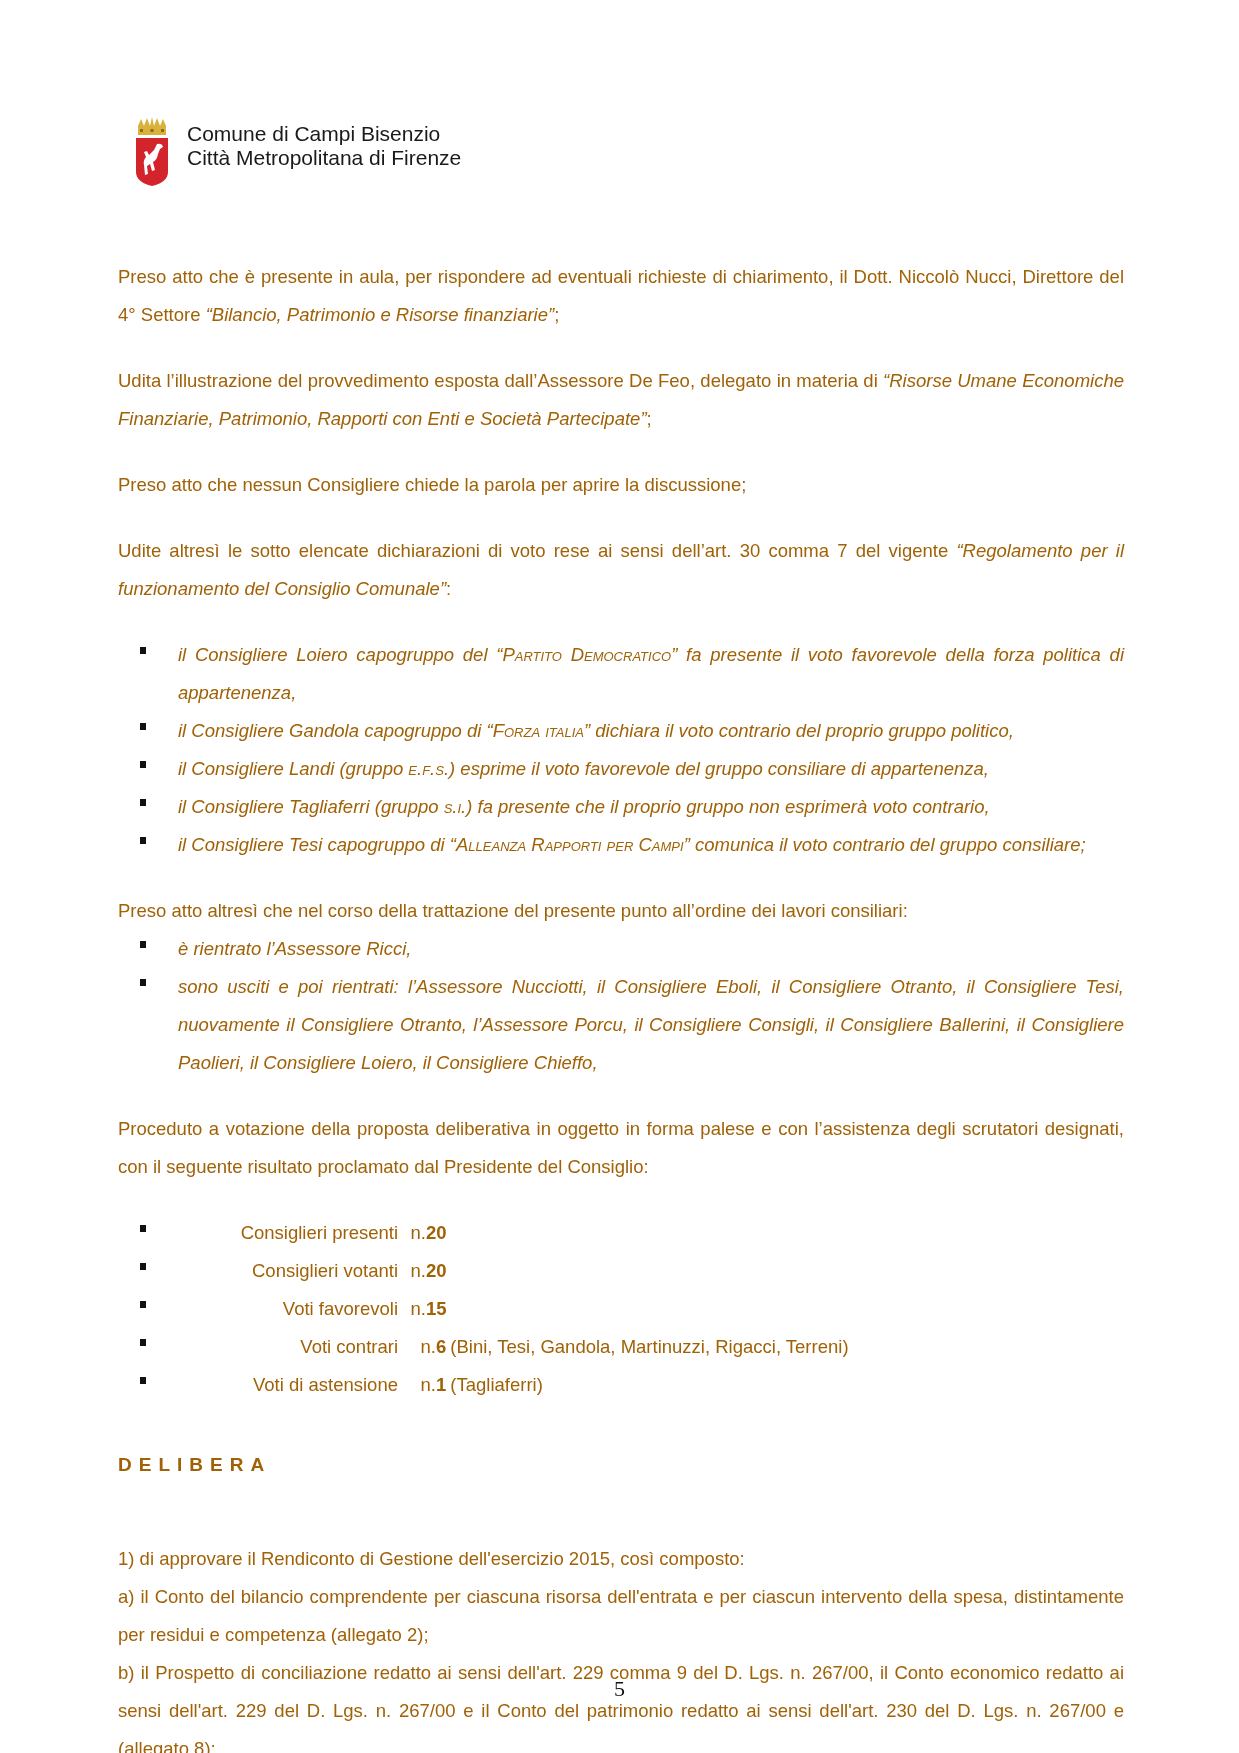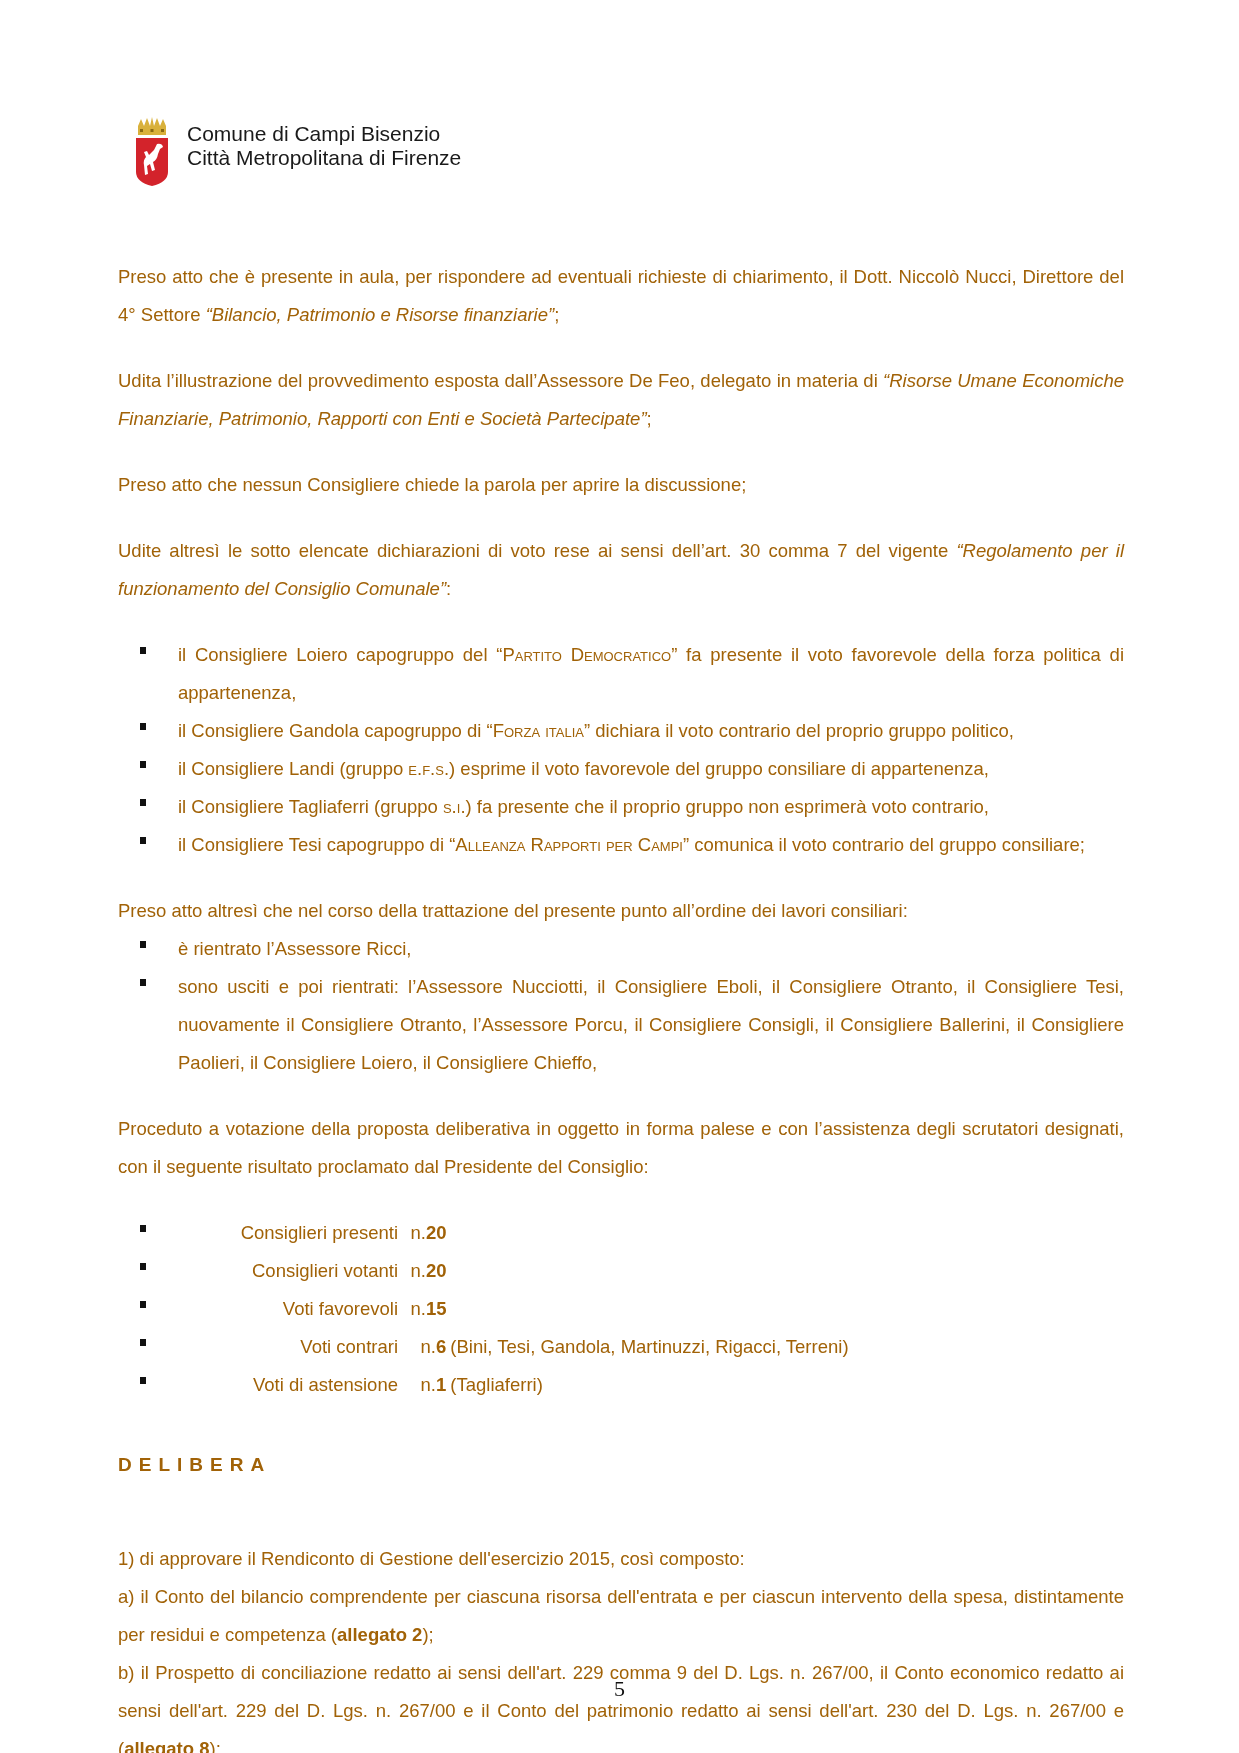--- a/index.html
+++ b/index.html
@@ -24,24 +24,24 @@
       position: absolute; left: 118px; top: 242px; width: 1006px;
       font-family: "Liberation Sans Narrow", "Liberation Sans", sans-serif;
       font-size: 18.5px; line-height: 38px; color: #a16207;
     }
     .narrow { font-stretch: condensed; }
     p { margin: 0; text-align: justify; }
     .gap { height: 28px; }
     .gap-s { height: 14px; }
     em { font-style: italic; }
     .sc { font-variant: small-caps; }
-    b { font-weight: bold; }
+    b { font-weight: normal; }
 
     ul.bul { list-style: none; margin: 0; padding: 0 0 0 60px; }
-    ul.bul li { position: relative; text-align: justify; }
+    ul.bul li { position: relative; text-align: justify; font-style: italic; }
     ul.bul li::before {
       content: ""; position: absolute; left: -38px; top: 11px;
       width: 6px; height: 7px; background: #111;
     }
 
     .votes { list-style: none; margin: 0; padding: 0 0 0 60px; text-align: right; }
     .votes li { position: relative; display: flex; }
     .votes li::before {
       content: ""; position: absolute; left: -38px; top: 11px;
       width: 6px; height: 7px; background: #111;

